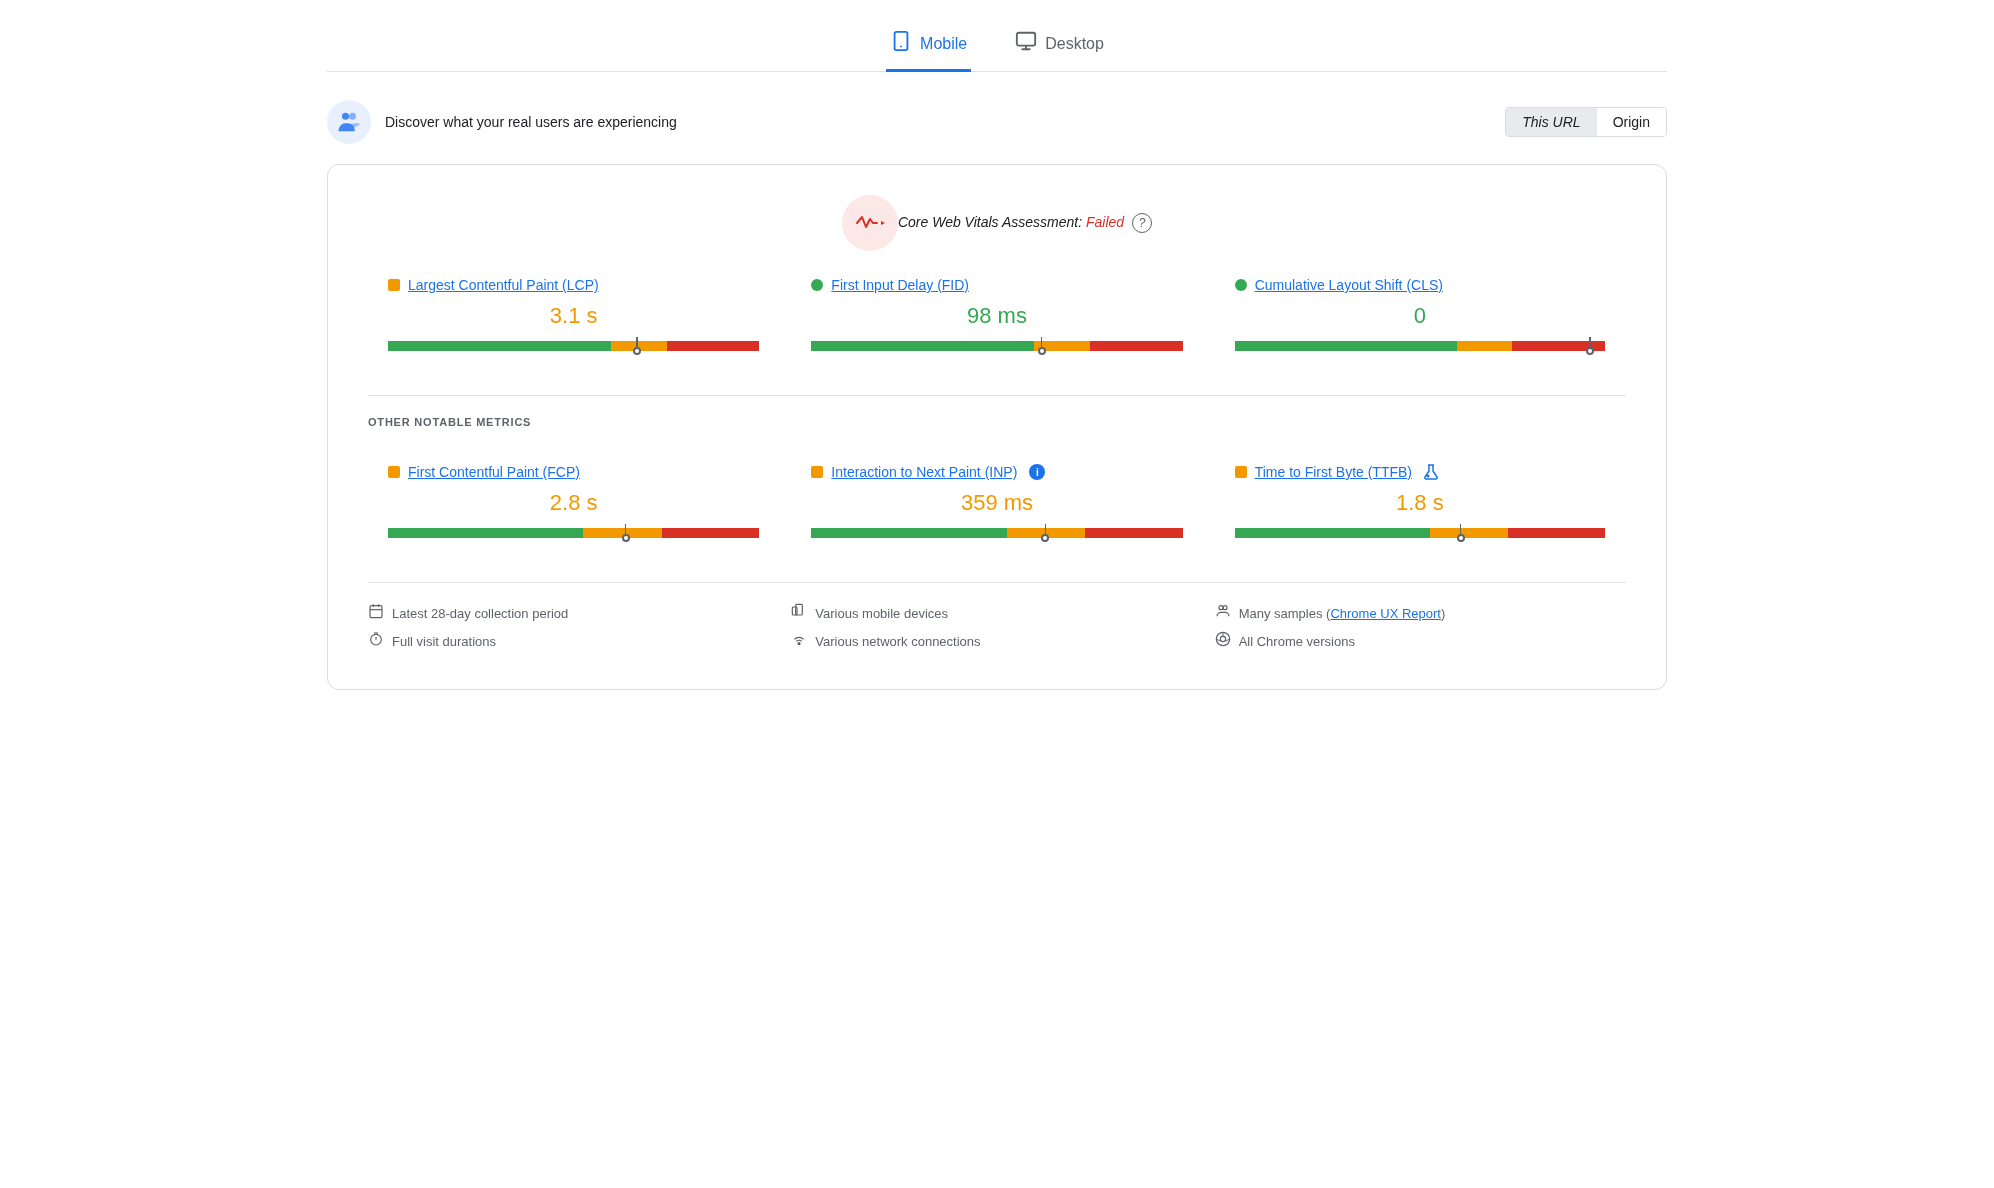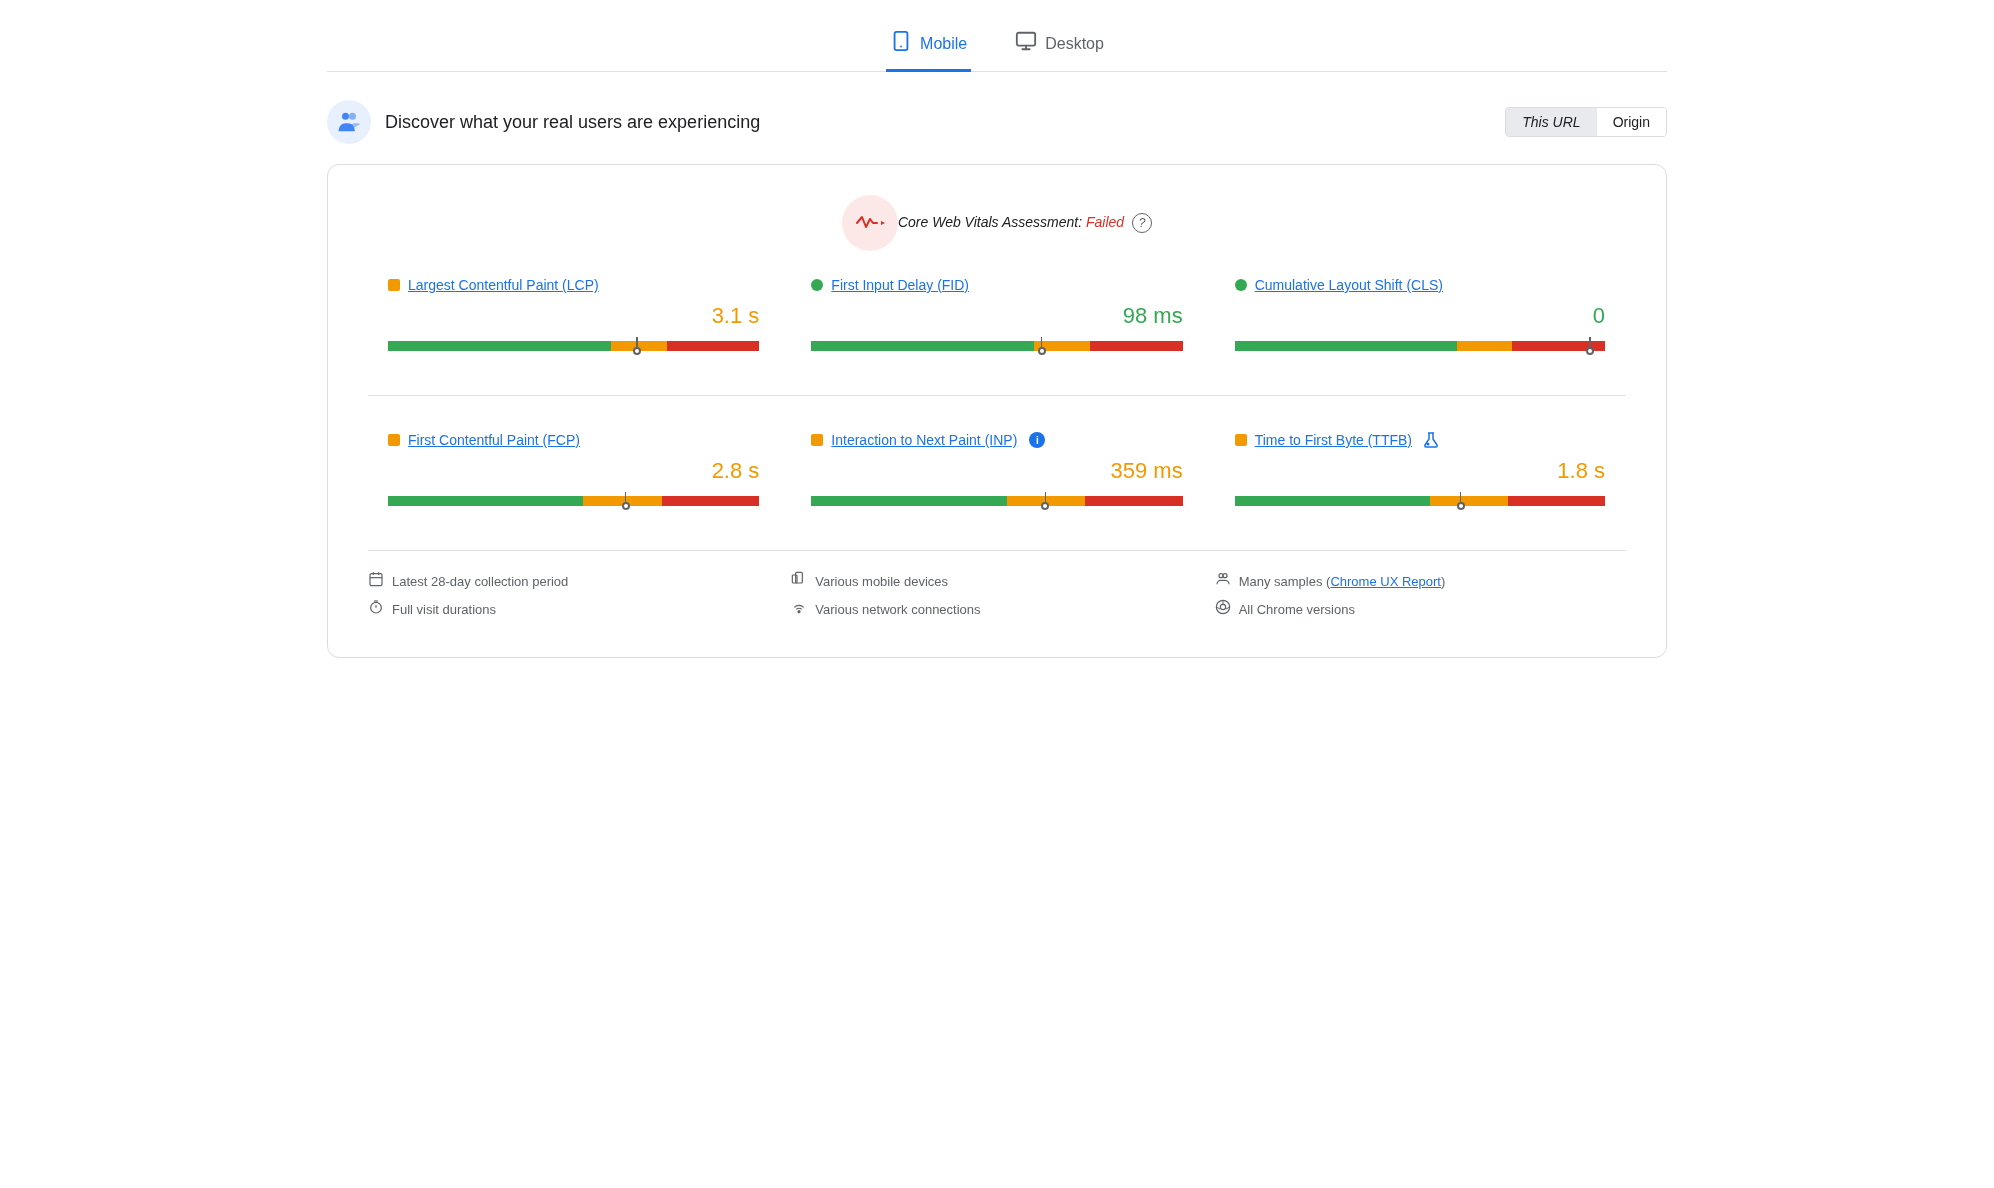--- a/index.html
+++ b/index.html
@@ -60,21 +60,21 @@
       width: 44px;
       height: 44px;
       background: #e8f0fe;
       border-radius: 50%;
       display: flex;
       align-items: center;
       justify-content: center;
       font-size: 22px;
     }
     .header-title {
-      font-size: 18px;
+      font-size: 14px;
       font-weight: 500;
       color: #202124;
     }
     .url-toggle {
       display: flex;
       border: 1px solid #dadce0;
       border-radius: 4px;
       overflow: hidden;
     }
     .url-toggle button {
@@ -183,21 +183,21 @@
       font-size: 14px;
       color: #1a73e8;
       text-decoration: underline;
       cursor: pointer;
     }
 
     .metric-value {
       font-size: 22px;
       font-weight: 400;
       color: #f29900;
-      text-align: right;
+      text-align: center;
       margin-bottom: 12px;
     }
     .metric-value.orange { color: #f29900; }
 
     
     .progress-bar-container {
       position: relative;
       height: 10px;
       display: flex;
       border-radius: 2px;
@@ -419,20 +419,21 @@
             <div class="needle-circle"></div>
           </div>
         </div>
       </div>
     </div>
 
   </div>
 
   <hr class="section-divider">
 
+  <div class="section-label">OTHER NOTABLE METRICS</div>
 
   <div class="metrics-grid">
 
     <div class="metric-item">
       <div class="metric-label">
         <div style="background:#f29900;border-radius:2px;width:12px;height:12px;flex-shrink:0;"></div>
         <span class="metric-name">First Contentful Paint (FCP)</span>
       </div>
       <div class="metric-value orange">2.8 s</div>
       <div class="bar-wrapper">

